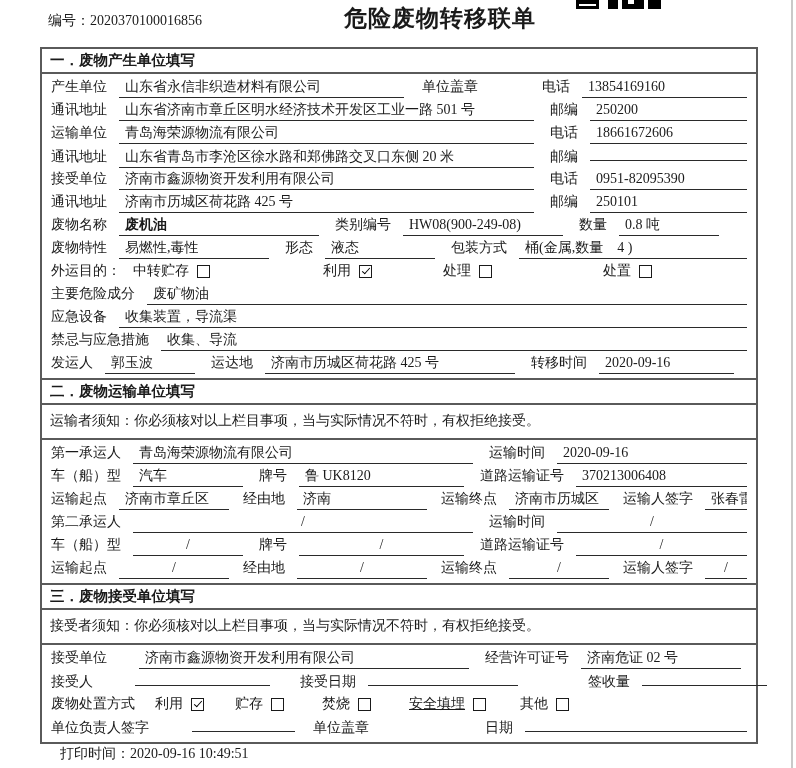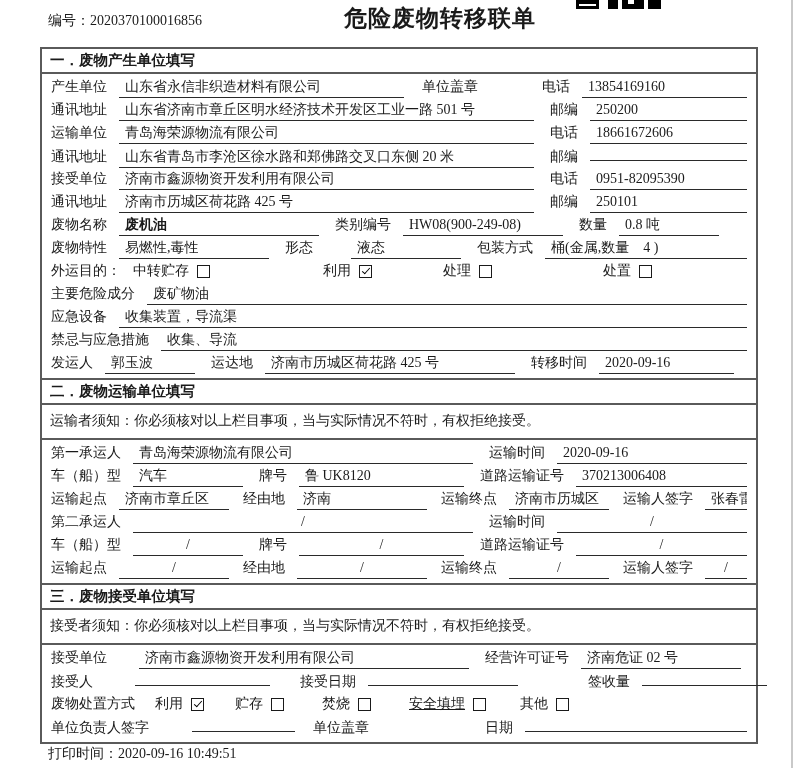--- a/index.html
+++ b/index.html
@@ -41,21 +41,21 @@
          overflow:hidden; text-overflow:clip; }
   .val.fx { flex:1 1 auto; }
   .val.center { text-align:center; padding:0; }
 
   .chk { flex:none; display:inline-flex; align-items:center; }
   .ckbox { display:inline-block; width:13px; height:13px; border:1.5px solid #1a1a1a;
            margin-left:8px; position:relative; top:1px; background:#fff; }
   .tick { position:absolute; left:1.5px; top:1.5px; width:8px; height:4px;
           border-left:1.8px solid #000; border-bottom:1.8px solid #000; transform:rotate(-48deg); }
 
-  .footer { position:absolute; left:48px; top:745px; font-size:14px; white-space:nowrap; }
+  .footer { position:absolute; left:60px; top:745px; font-size:14px; white-space:nowrap; }
 </style>
 </head>
 <body>
 
 <div class="page">
 
   <div class="qr-strip">
     <span class="qr-b1"></span>
     <span class="qr-b2"></span>
     <span class="qr-b3"></span>
@@ -113,21 +113,21 @@
           <span class="val" style="width: 200px; font-weight: bold;">废机油</span>
           <span class="lbl">类别编号</span>
           <span class="val" style="width: 160px;">HW08(900-249-08)</span>
           <span class="lbl">数量</span>
           <span class="val" style="width: 100px;">0.8 吨</span>
         </div>
         <div class="row">
           <span class="lbl">废物特性</span>
           <span class="val" style="width: 150px;">易燃性,毒性</span>
           <span class="lbl">形态</span>
-          <span class="val" style="width: 110px; margin-left: 26px;">液态</span>
+          <span class="val" style="width: 110px;">液态</span>
           <span class="lbl">包装方式</span>
           <span class="val fx">桶(金属,数量　4 )</span>
         </div>
         <div class="row">
           <span class="lbl">外运目的：</span>
           <span class="chk" style="width: 190px;">
             <span class="cktext">中转贮存</span>
             <span class="ckbox"></span>
           </span>
           <span class="chk" style="width: 120px;">

